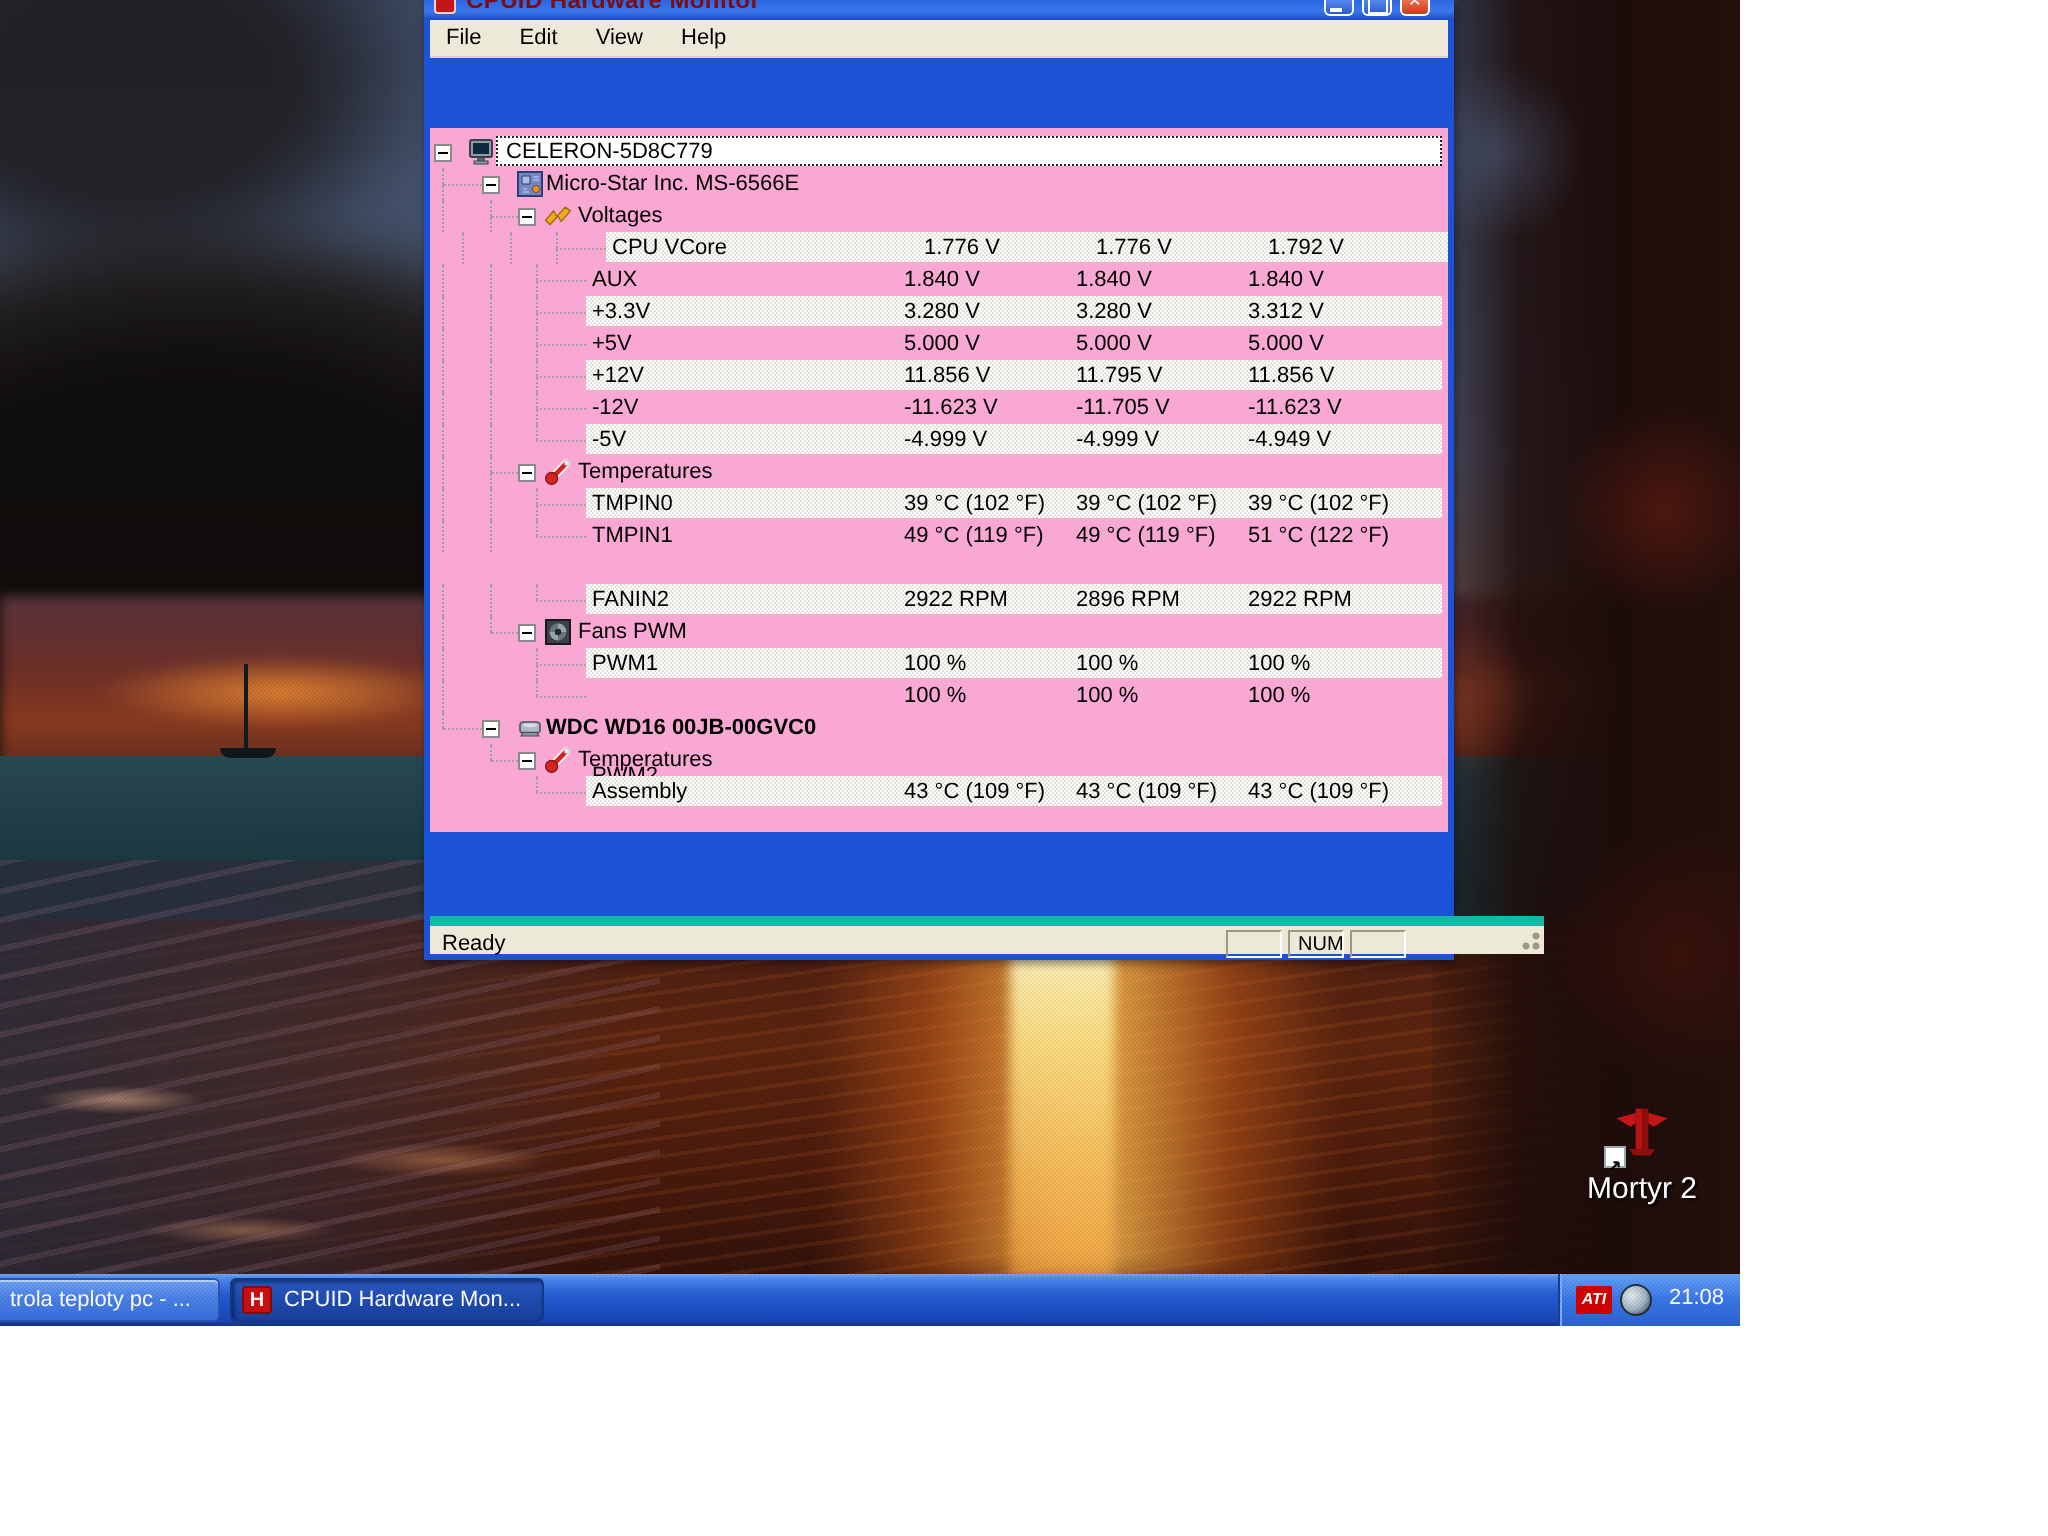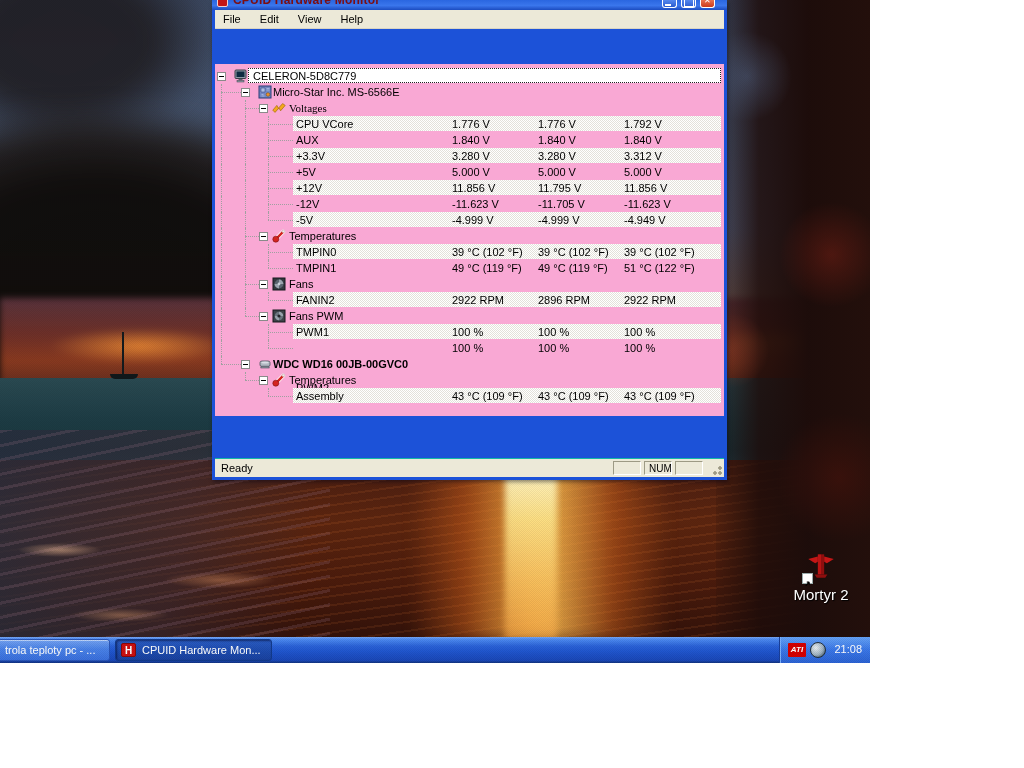--- a/index.html
+++ b/index.html
@@ -89,21 +89,21 @@
   .rail { position:absolute; top:0; width:1px; height:16px; border-left:1px dotted #a0a0a0; }
   .rail-half { position:absolute; top:0; width:1px; height:8px; border-left:1px dotted #a0a0a0; }
   .stub { position:absolute; top:8px; height:1px; border-top:1px dotted #a0a0a0; }
   .expander { position:absolute; top:4px; width:9px; height:9px; background:#fff; border:1px solid #8a8a8a; }
   .expander::after { content:""; position:absolute; left:1px; top:3px; width:5px; height:1px; background:#000; }
   .ticon { position:absolute; top:1px; width:14px; height:14px; }
   .ticon svg { width:14px; height:14px; display:block; }
   .row-label { position:absolute; top:2px; white-space:nowrap; }
   .cell { position:absolute; top:2px; white-space:nowrap; }
 
-  .statusbar { position:absolute; left:3px; top:458px; width:509px; height:19px; background:#ece9d8; border-top:1px solid #14b8a6; font-size:11px; }
+  .statusbar { position:absolute; left:3px; top:458px; width:557px; height:19px; background:#ece9d8; border-top:5px solid #14b8a6; font-size:11px; }
   .status-text { position:absolute; left:6px; top:3px; }
   .spanel { position:absolute; top:2px; height:14px; border:1px solid; border-color:#9d9a84 #fff #fff #9d9a84; font-size:10px; padding:1px 0 0 4px; }
   .grip { position:absolute; right:1px; bottom:1px; width:12px; height:12px;
     background:
       radial-gradient(circle 1.5px at 9px 9px,#9d9a84 0 1.5px,transparent 2px),
       radial-gradient(circle 1.5px at 9px 4px,#9d9a84 0 1.5px,transparent 2px),
       radial-gradient(circle 1.5px at 4px 9px,#9d9a84 0 1.5px,transparent 2px); }
 
   
   .taskbar { position:absolute; left:0; top:637px; width:870px; height:26px; overflow:hidden; z-index:6;
@@ -211,23 +211,23 @@
           <div class="rail" style="left: 6px;"></div>
           <div class="rail" style="left: 30px;"></div>
           <div class="rail-half" style="left: 30px;"></div>
           <div class="stub" style="left: 30px; width: 14px;"></div>
           <div class="expander" style="left: 44px;"></div>
           <div class="ticon" style="left: 57px;">
             <svg viewBox="0 0 14 14">
               <path d="M0.8 9.2 L4.8 4.4 L6.4 7.2 L10.6 2.6 L13.2 4.4 L8.6 9.8 L7 7 L3 11.4 Z" fill="#f4a81c" stroke="#a06c0c" stroke-width="0.7" stroke-linejoin="round"></path>
             </svg>
           </div>
-          <div class="row-label" style="left: 74px; font-family: Liberation Serif, serif;">Voltages</div>
-        </div>
-        <div class="tree-row" style="top: 52px;">
+          <div class="row-label" style="left: 74px;">Voltages</div>
+        </div>
+        <div class="tree-row" style="top: 52px; margin-left: 10px;">
           <div class="row-stripe"></div>
           <div class="rail" style="left: 6px;"></div>
           <div class="rail" style="left: 30px;"></div>
           <div class="rail" style="left: 53px;"></div>
           <div class="rail-half" style="left: 53px;"></div>
           <div class="stub" style="left: 53px; width: 25px;"></div>
           <div class="row-label" style="left: 81px;">CPU VCore</div>
           <div class="cell" style="left: 237px;">1.776 V</div>
           <div class="cell" style="left: 323px;">1.776 V</div>
           <div class="cell" style="left: 409px;">1.792 V</div>
@@ -330,37 +330,20 @@
         </div>
         <div class="tree-row" style="top: 196px;">
           <div class="rail" style="left: 6px;"></div>
           <div class="rail" style="left: 30px;"></div>
           <div class="rail-half" style="left: 53px;"></div>
           <div class="stub" style="left: 53px; width: 25px;"></div>
           <div class="row-label" style="left: 81px;">TMPIN1</div>
           <div class="cell" style="left: 237px;">49 °C (119 °F)</div>
           <div class="cell" style="left: 323px;">49 °C (119 °F)</div>
           <div class="cell" style="left: 409px;">51 °C (122 °F)</div>
-        </div>
-        <div class="tree-row" style="top: 212px;">
-          <div class="rail" style="left: 6px;"></div>
-          <div class="rail" style="left: 30px;"></div>
-          <div class="rail-half" style="left: 30px;"></div>
-          <div class="stub" style="left: 30px; width: 14px;"></div>
-          <div class="expander" style="left: 44px;"></div>
-          <div class="ticon" style="left: 57px;">
-            <svg viewBox="0 0 14 14">
-              <rect x="1" y="1" width="12" height="12" fill="#33383e" stroke="#16191d"></rect>
-              <circle cx="7" cy="7" r="4.4" fill="#5a646e"></circle>
-              <path d="M7 2.6 A4.4 4.4 0 0 1 11.4 7 L7 7 Z" fill="#9aa4ae"></path>
-              <path d="M7 11.4 A4.4 4.4 0 0 1 2.6 7 L7 7 Z" fill="#9aa4ae"></path>
-              <circle cx="7" cy="7" r="1.4" fill="#c8d0d8"></circle>
-            </svg>
-          </div>
-          <div class="row-label" style="left: 74px;">Fans</div>
         </div>
         <div class="tree-row" style="top: 228px;">
           <div class="row-stripe"></div>
           <div class="rail" style="left: 6px;"></div>
           <div class="rail" style="left: 30px;"></div>
           <div class="rail-half" style="left: 53px;"></div>
           <div class="stub" style="left: 53px; width: 25px;"></div>
           <div class="row-label" style="left: 81px;">FANIN2</div>
           <div class="cell" style="left: 237px;">2922 RPM</div>
           <div class="cell" style="left: 323px;">2896 RPM</div>

